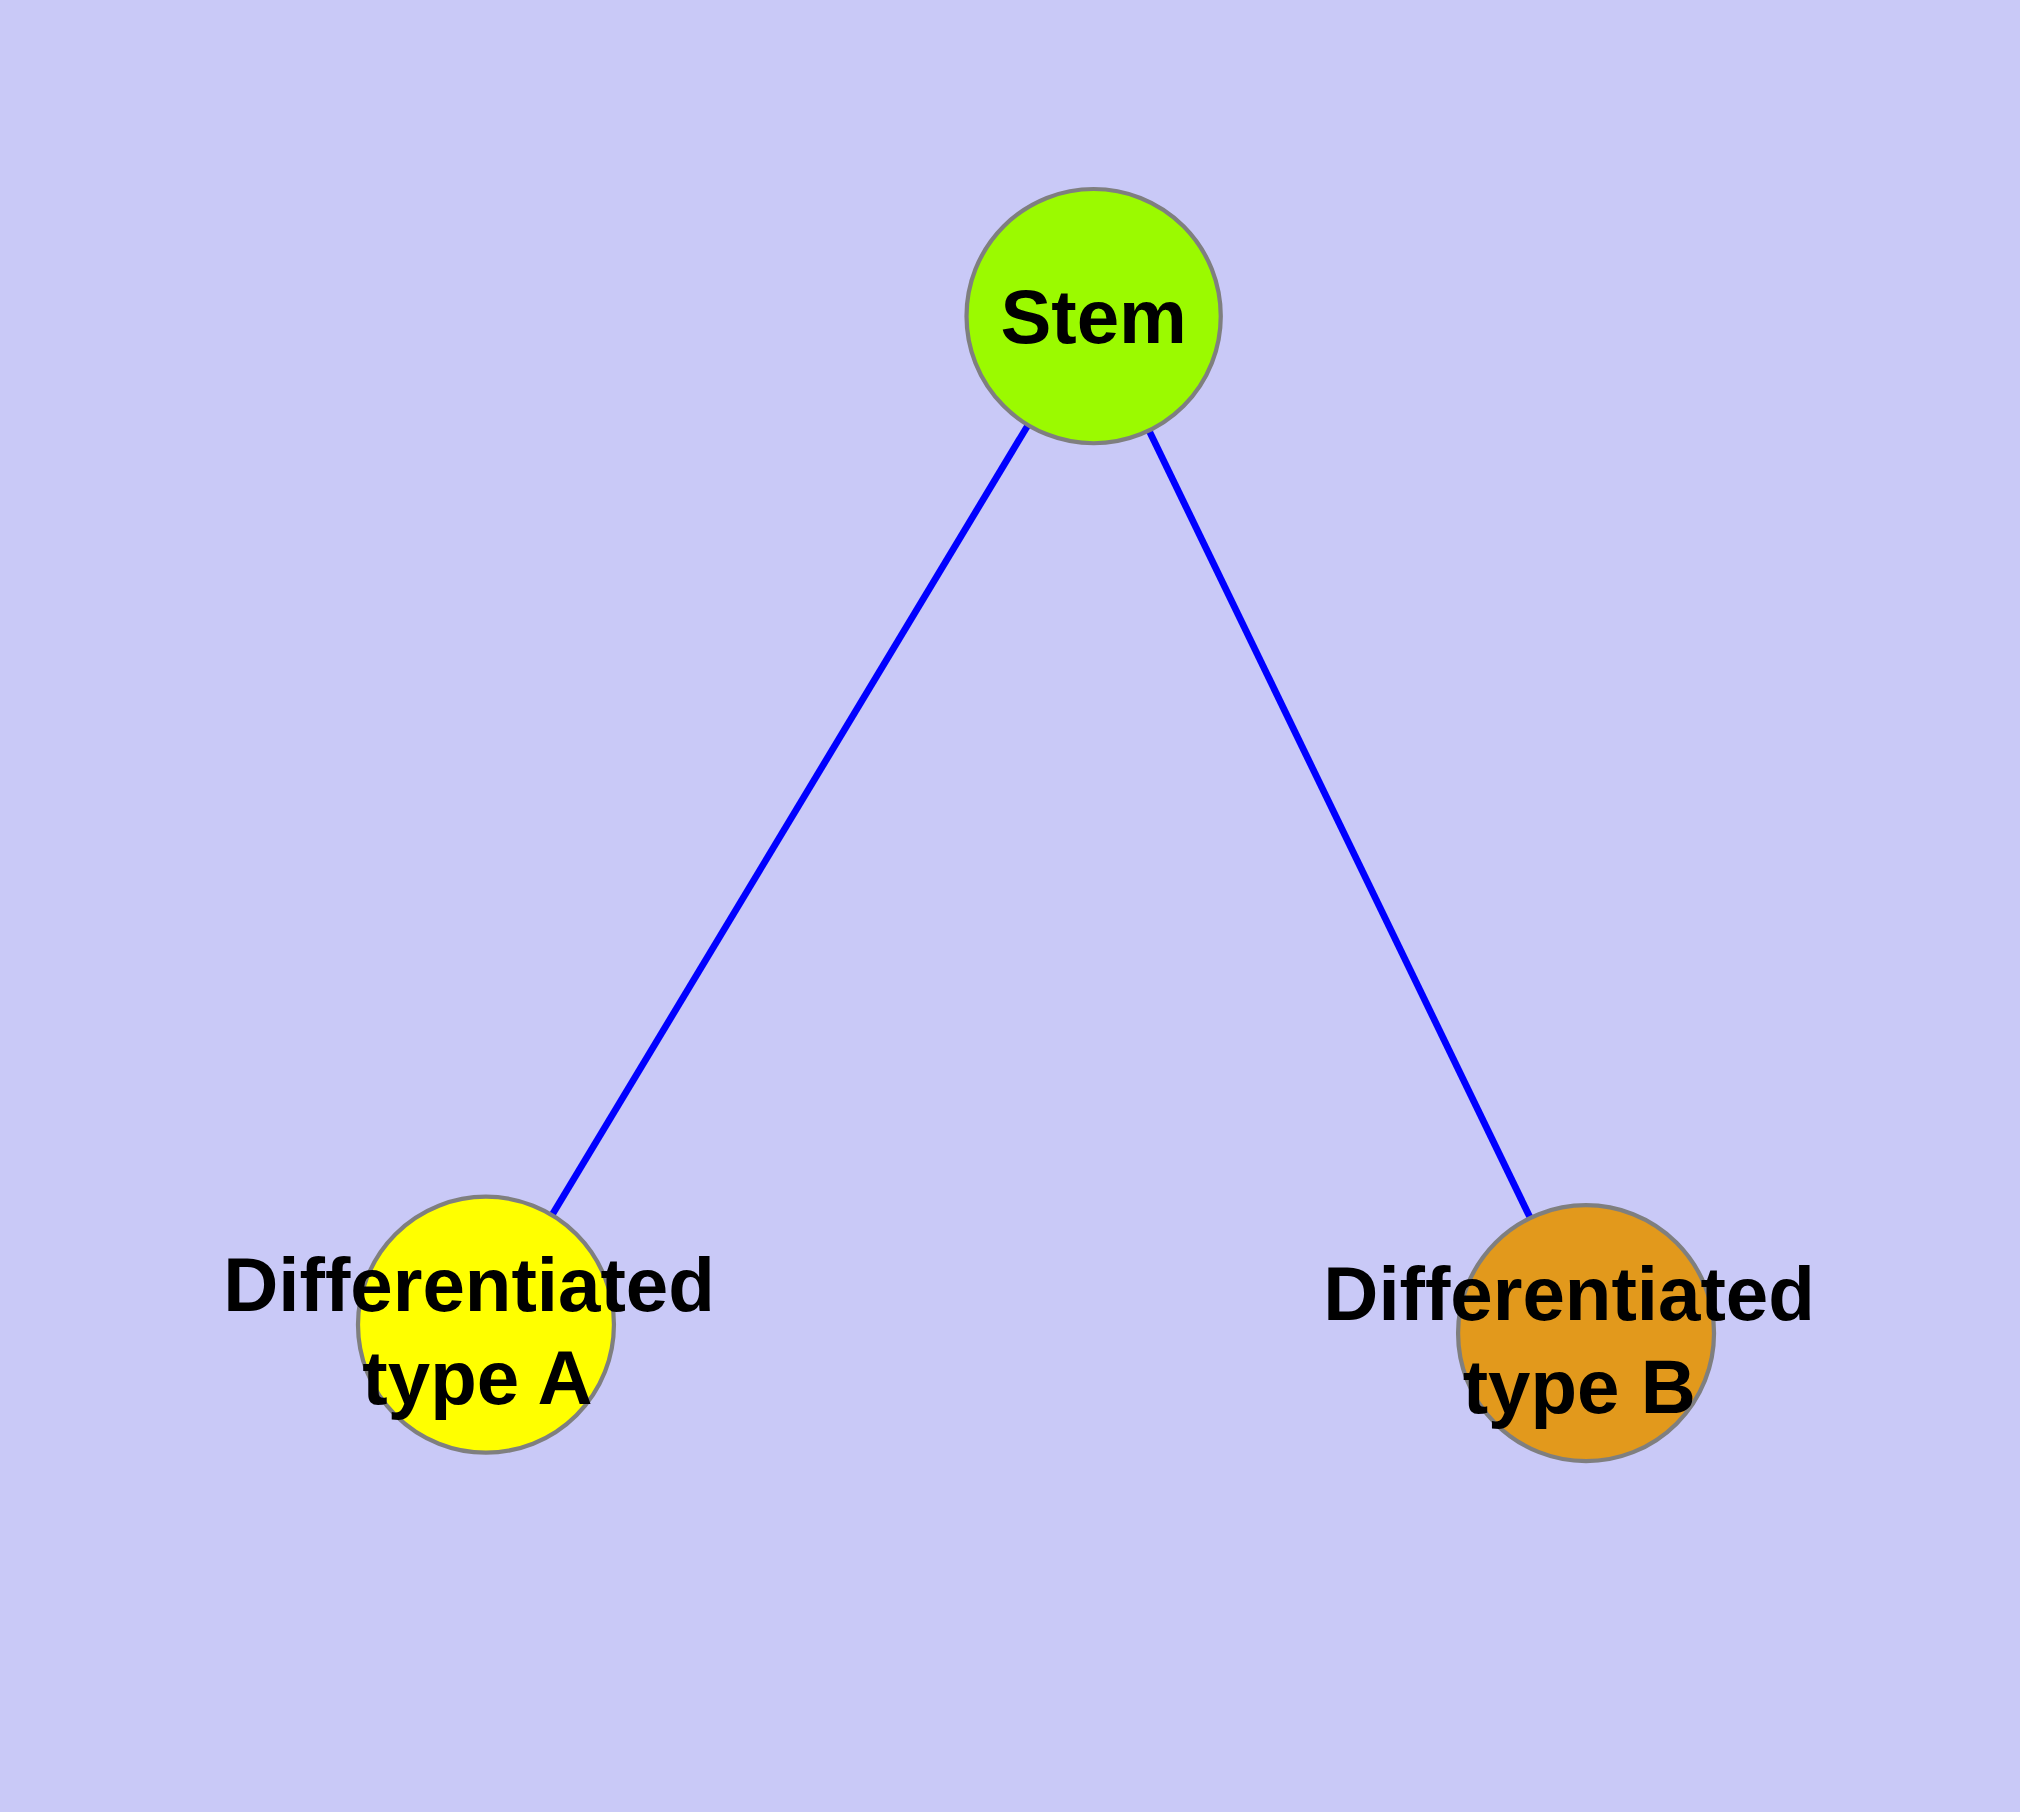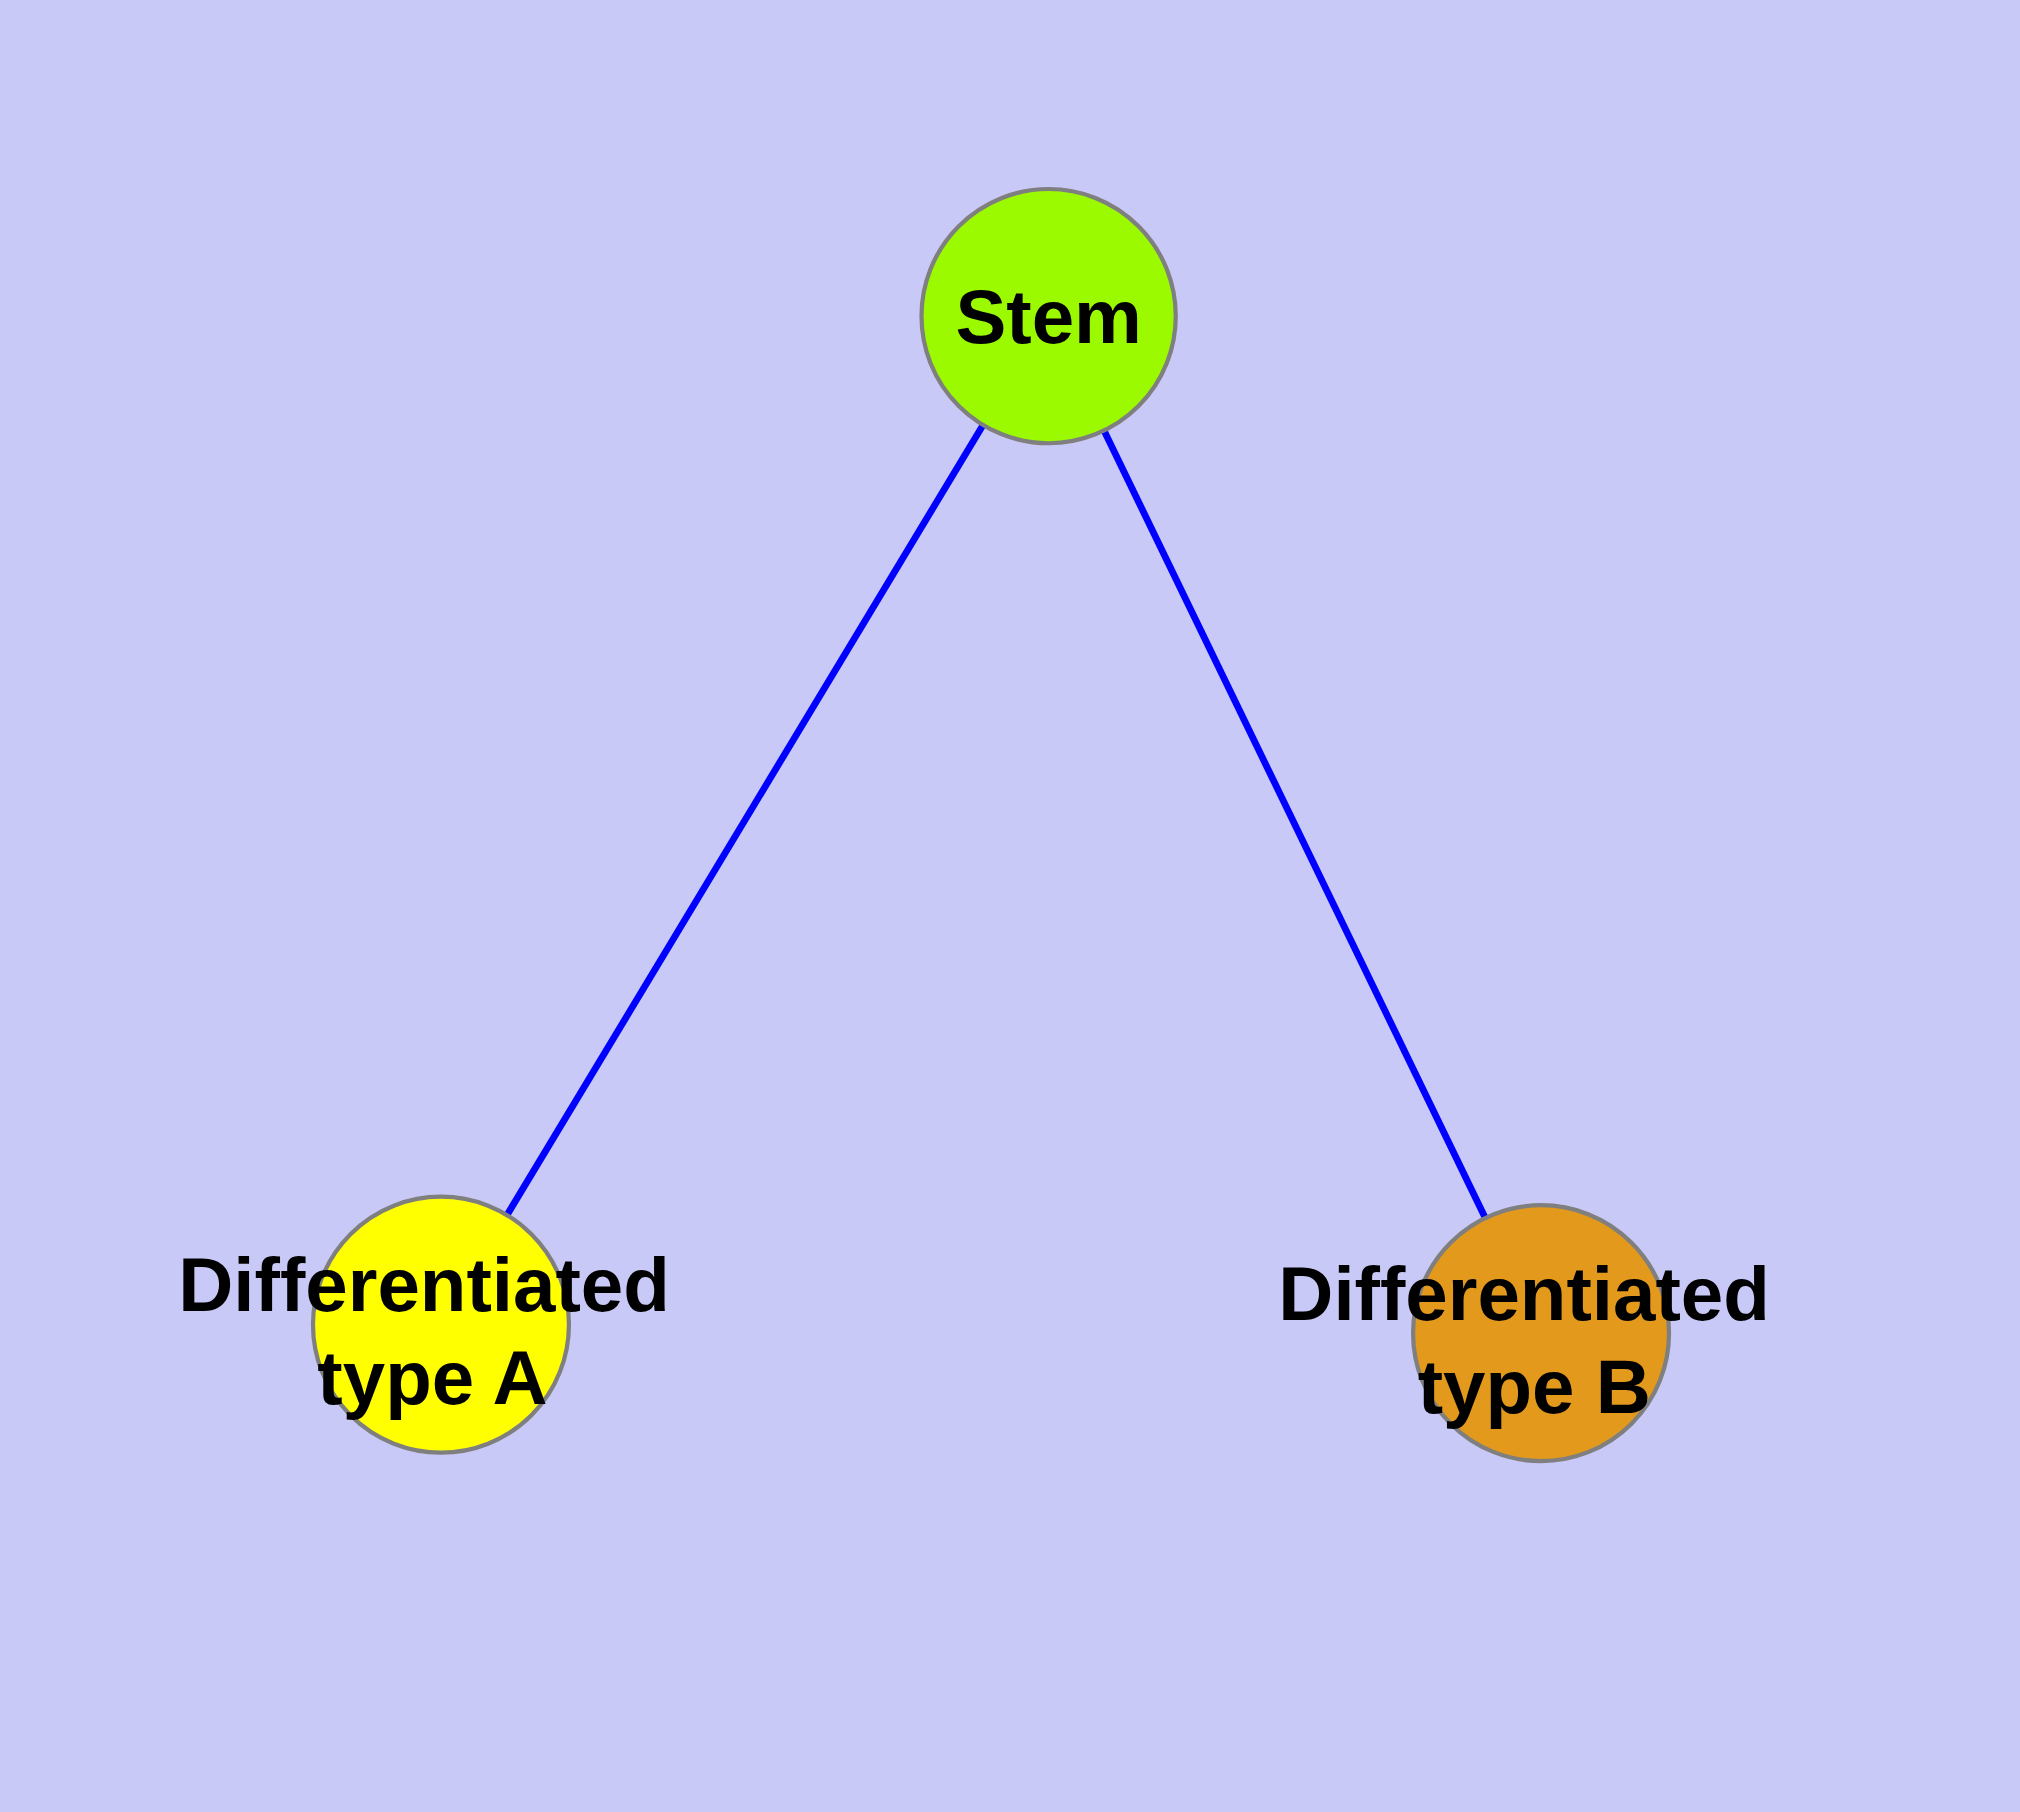--- a/index.html
+++ b/index.html
@@ -6,20 +6,21 @@
     margin: 0;
     padding: 0;
     background: #c9c9f7;
   }
   .canvas {
     position: relative;
     width: 1821px;
     height: 1812px;
     overflow: hidden;
     font-family: "Liberation Sans", sans-serif;
+    margin-left: 45px;
   }
   svg.graph {
     display: block;
     width: 2021px;
     height: 1812px;
   }
   .edge {
     stroke-width: 8px;
     stroke-linecap: butt;
   }

